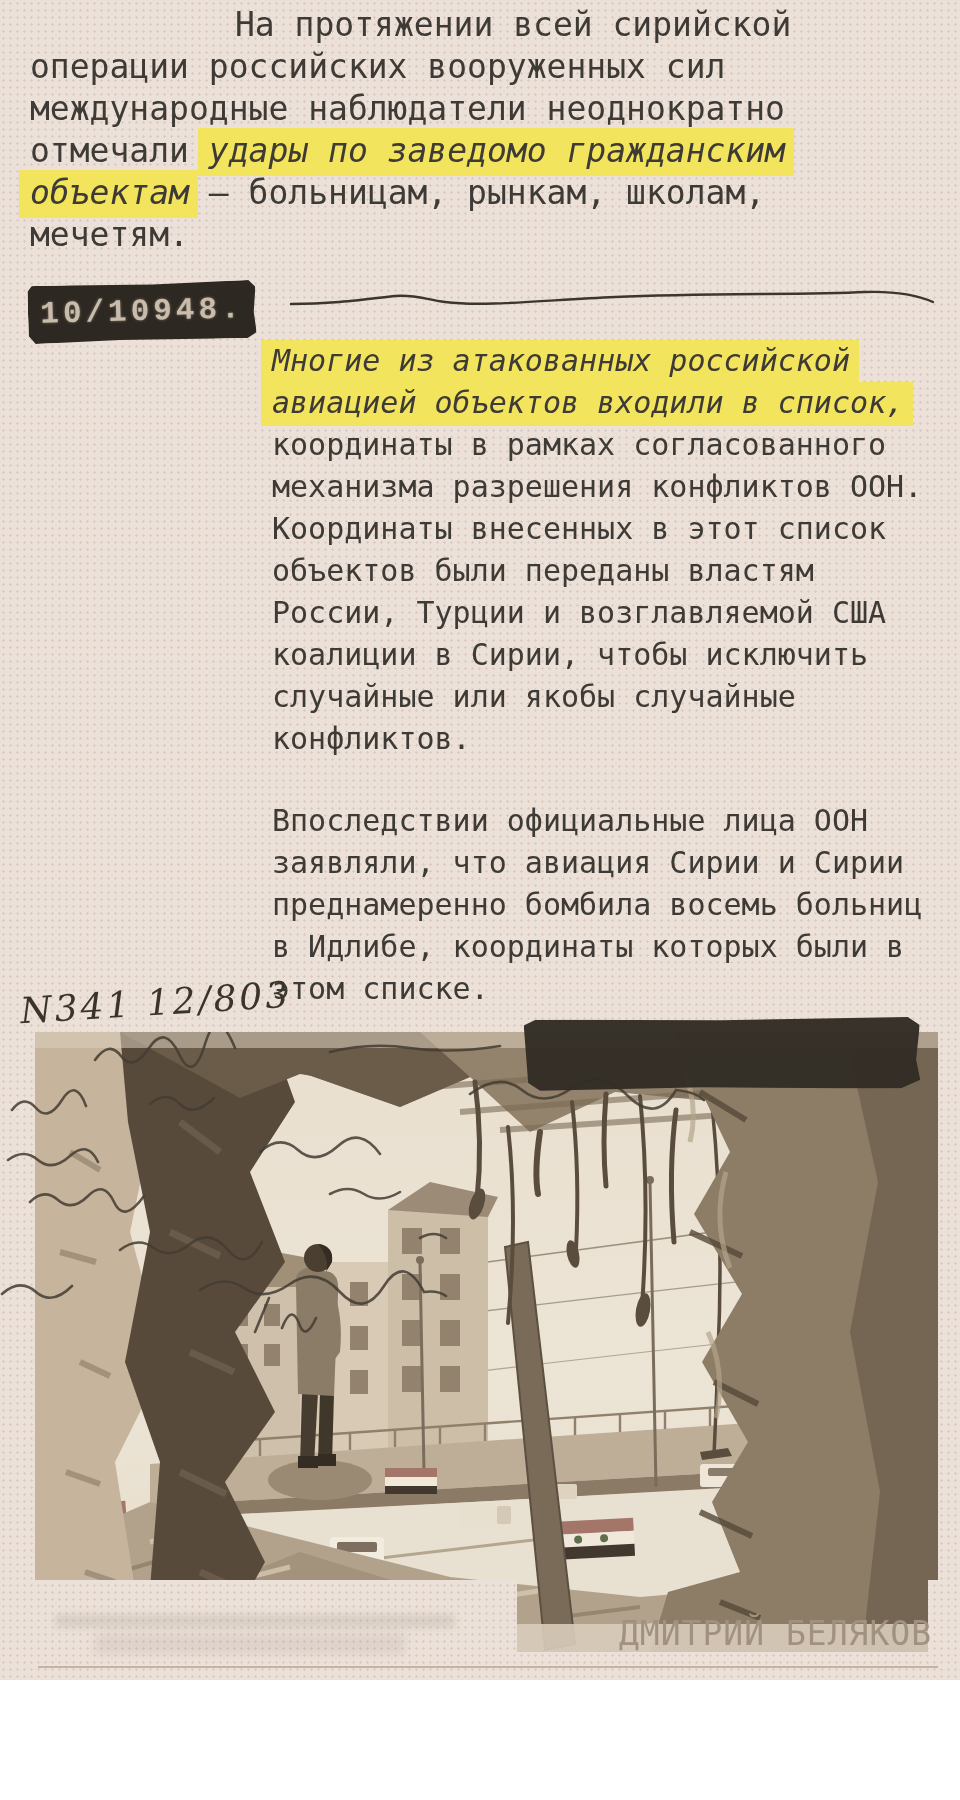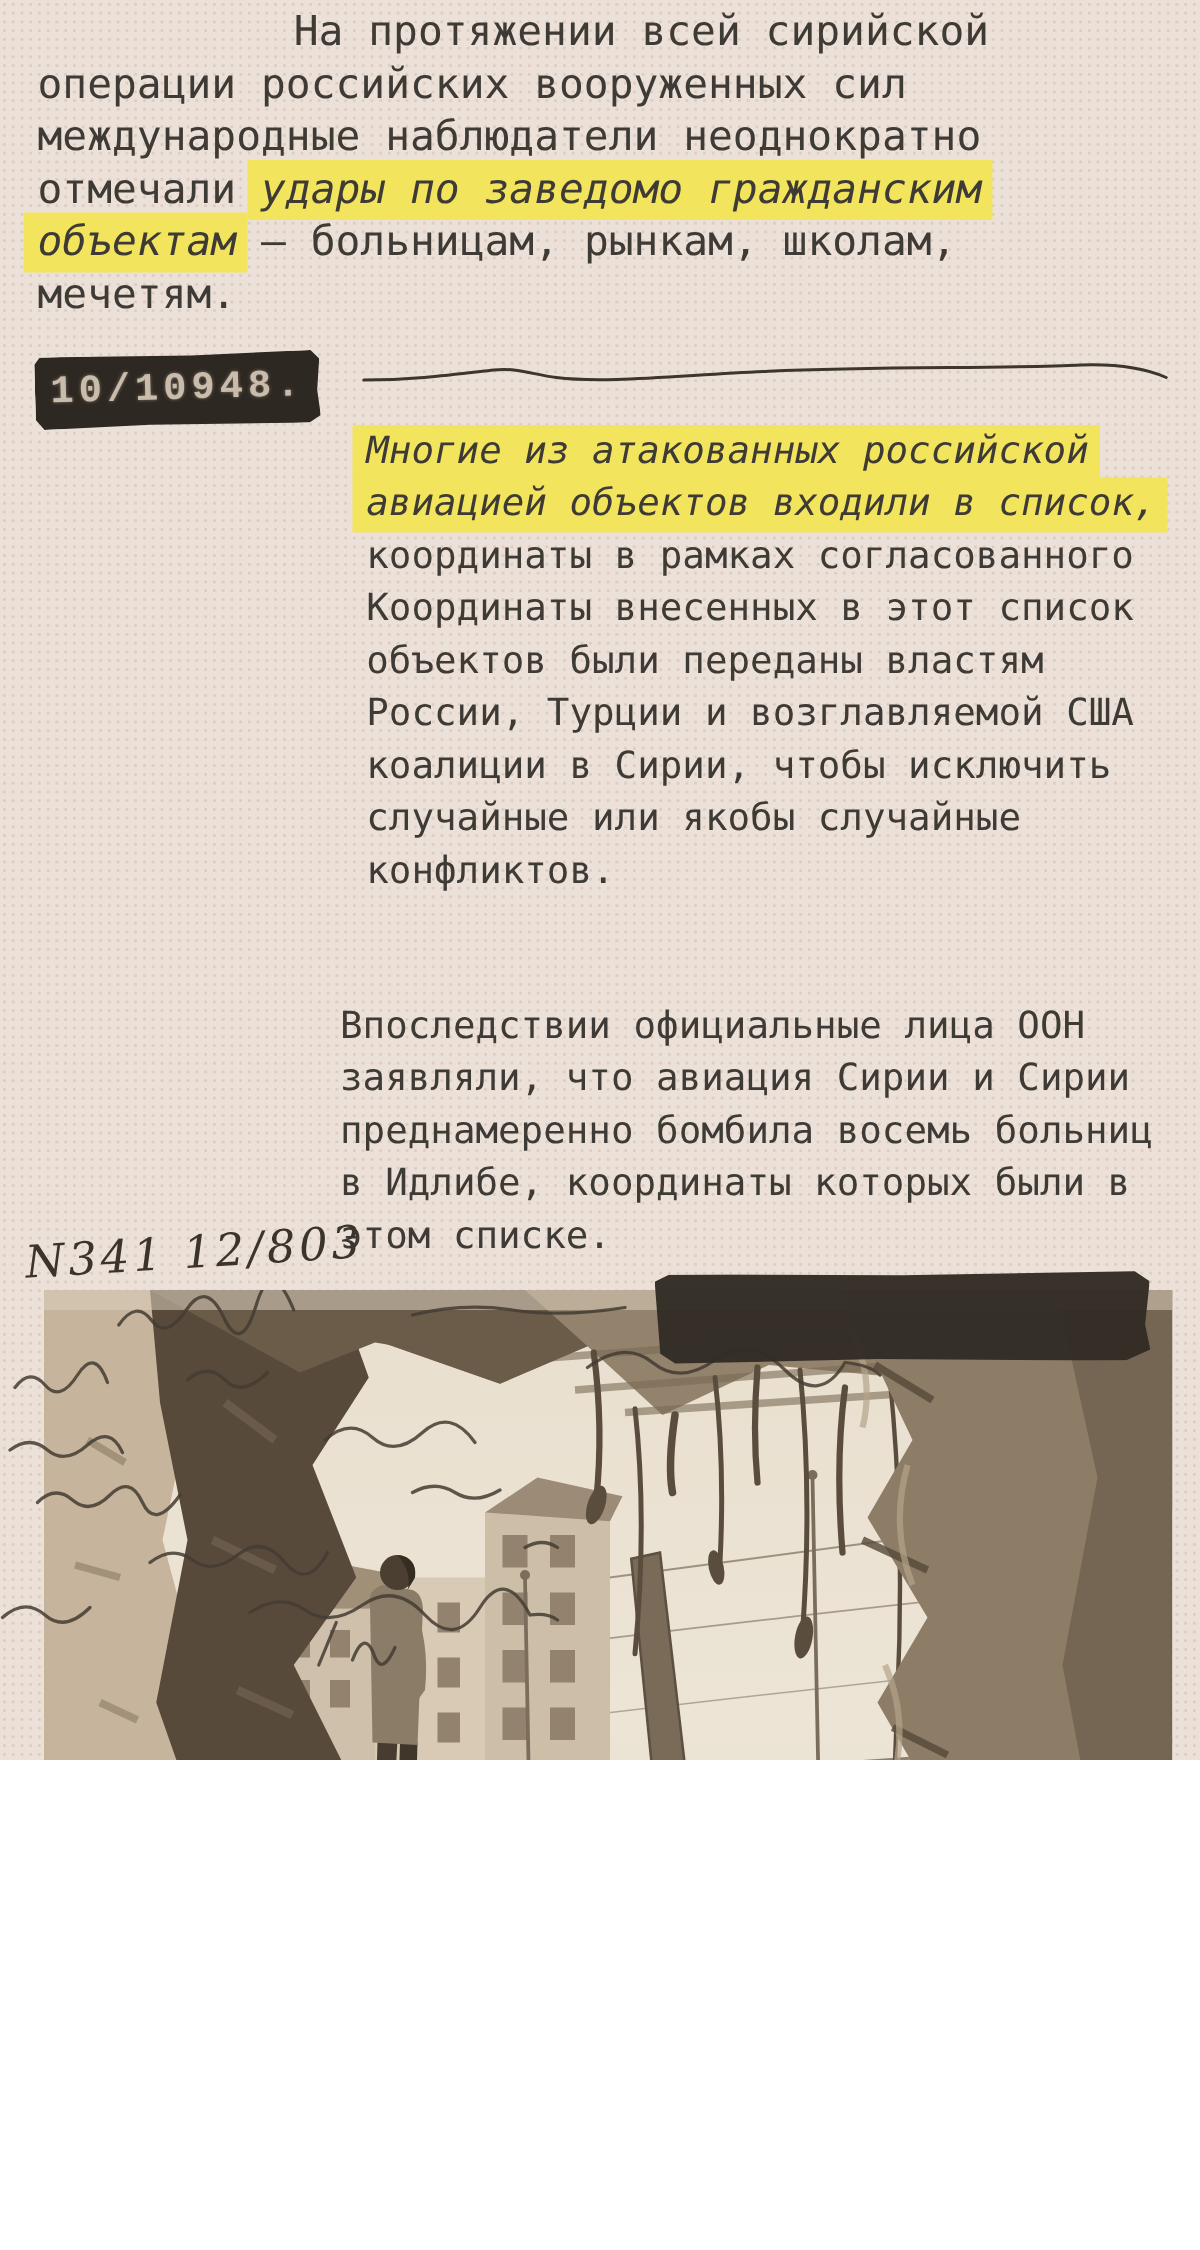--- a/index.html
+++ b/index.html
@@ -1,26 +1,26 @@
 <!DOCTYPE html>
 <html><head>
 <meta charset="utf-8">
 <style>
   html,body{margin:0;padding:0;}
   .page{
-    position:relative;width:960px;height:1408px;overflow:hidden;
+    position:relative;width:960px;height:1680px;overflow:hidden;
     background-color:#ece1d8;
     background-image:radial-gradient(circle, rgba(187,146,124,.28) 1px, rgba(0,0,0,0) 1.3px);
     background-size:7px 7px;
     font-family:"DejaVu Sans Mono", monospace;
     color:#3e3a36;
   }
   .line{white-space:pre;}
   .p1{position:absolute;left:30px;top:4px;font-size:33px;line-height:42px;}
-  .p2{position:absolute;left:272px;top:340px;font-size:30px;line-height:42px;margin-left:21px;}
+  .p2{position:absolute;left:272px;top:340px;font-size:30px;line-height:42px;}
   .p3{position:absolute;left:272px;top:800px;font-size:30px;line-height:42px;}
   .indent{padding-left:205px;}
   .hl{background:#f2e45c;padding:3px 9px 6px 11px;margin:-3px -9px -6px -11px;font-style:italic;}
   .stamp{
     position:absolute;left:28px;top:283px;width:228px;height:58px;
     background:#2d2822;color:#c9bcab;
     font-family:"Liberation Mono", monospace;font-weight:bold;
     font-size:31px;letter-spacing:4px;line-height:58px;text-align:center;
     transform:rotate(-1.6deg);
     clip-path:polygon(0% 10%,2% 0%,55% 3%,97% 0%,100% 12%,99% 55%,100% 90%,96% 100%,40% 97%,3% 100%,0% 86%);
@@ -71,20 +71,21 @@
   </div>
 
   <svg class="squiggle" width="660" height="40" viewBox="0 0 660 40">
     <path d="M6,21 C45,21 75,17 110,13 C130,11 142,17 160,19 C200,24 260,17 330,14 C420,10 520,12 580,9 C610,8 632,12 648,19" fill="none" stroke="#3c362e" stroke-width="2.4" stroke-linecap="round"></path>
   </svg>
 
   <section class="p2">
     <div class="line"><span class="hl">Многие из атакованных российской</span></div>
     <div class="line"><span class="hl">авиацией объектов входили в список,</span></div>
     <div class="line"><span>координаты в рамках согласованного</span></div>
+    <div class="line"><span>механизма разрешения конфликтов ООН.</span></div>
     <div class="line"><span>Координаты внесенных в этот список</span></div>
     <div class="line"><span>объектов были переданы властям</span></div>
     <div class="line"><span>России, Турции и возглавляемой США</span></div>
     <div class="line"><span>коалиции в Сирии, чтобы исключить</span></div>
     <div class="line"><span>случайные или якобы случайные</span></div>
     <div class="line"><span>конфликтов.</span></div>
   </section>
 
   <section class="p3">
     <div class="line"><span>Впоследствии официальные лица ООН</span></div>

